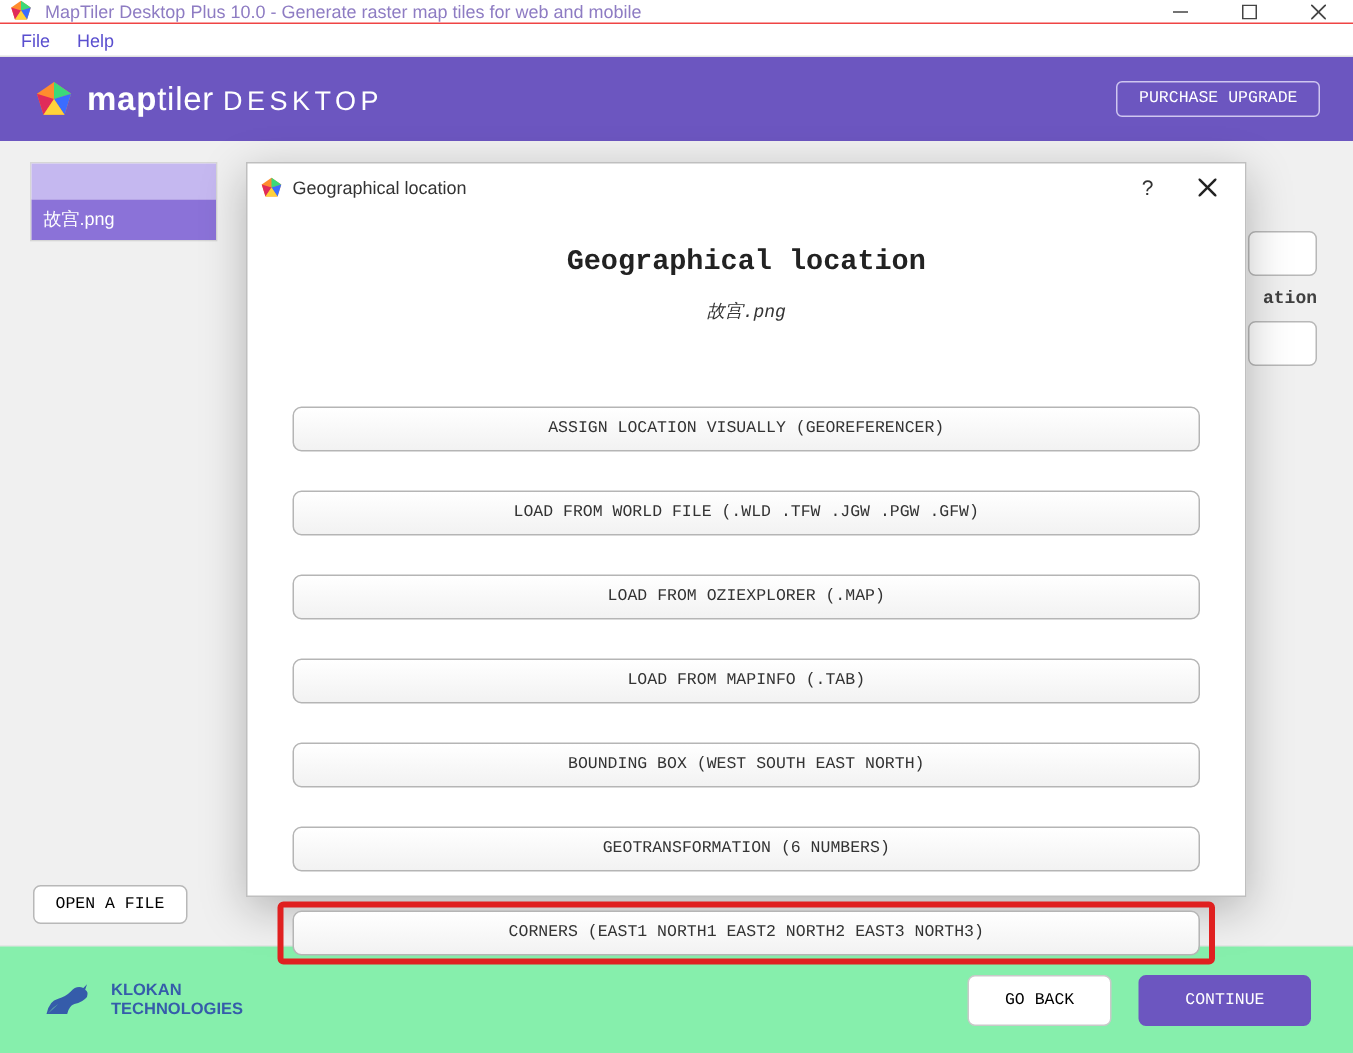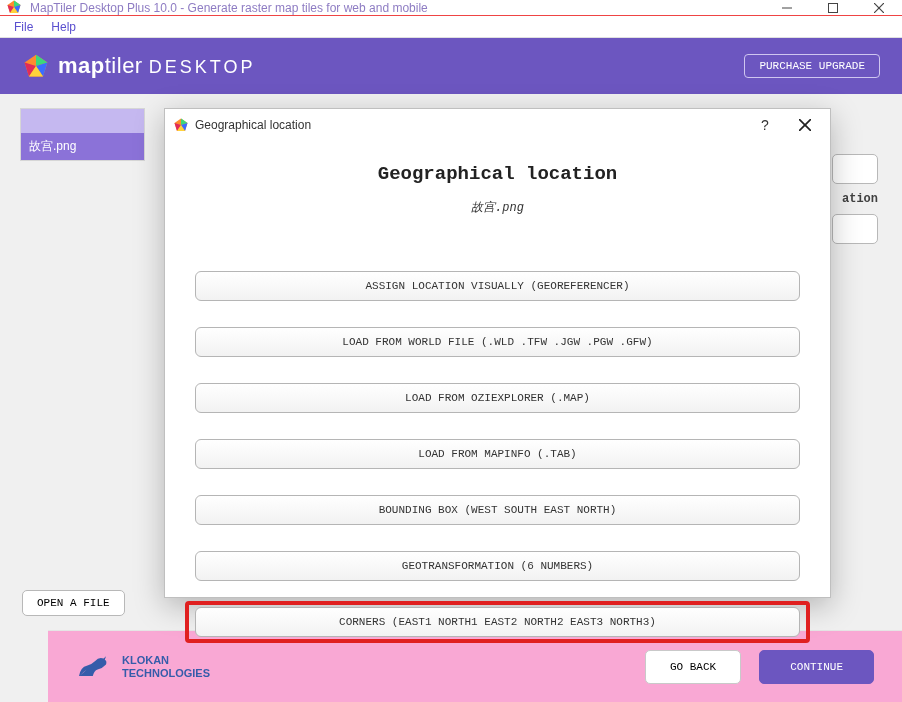--- a/index.html
+++ b/index.html
@@ -148,26 +148,25 @@
       margin-top: 8px;
       background: #fff;
     }
 
     
     .footer {
       position: absolute;
       bottom: 0;
       left: 0; right: 0;
       height: 72px;
-      background: #f9a8d4;
+      background: #86efac;
       border-top: 1px solid #e5e5e5;
       display: flex;
       justify-content: space-between;
       padding: 0 28px;
-      margin-left: 48px;
     }
     .klokan {
       display: flex;
       align-items: center;
       gap: 10px;
       color: #355caa;
       font-weight: 600;
       font-size: 11px;
       line-height: 1.1;
     }

